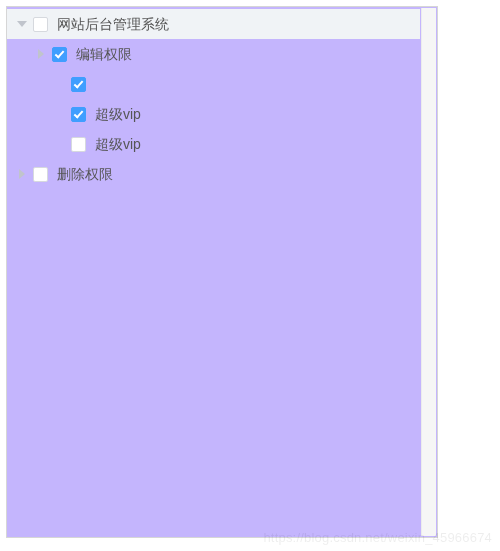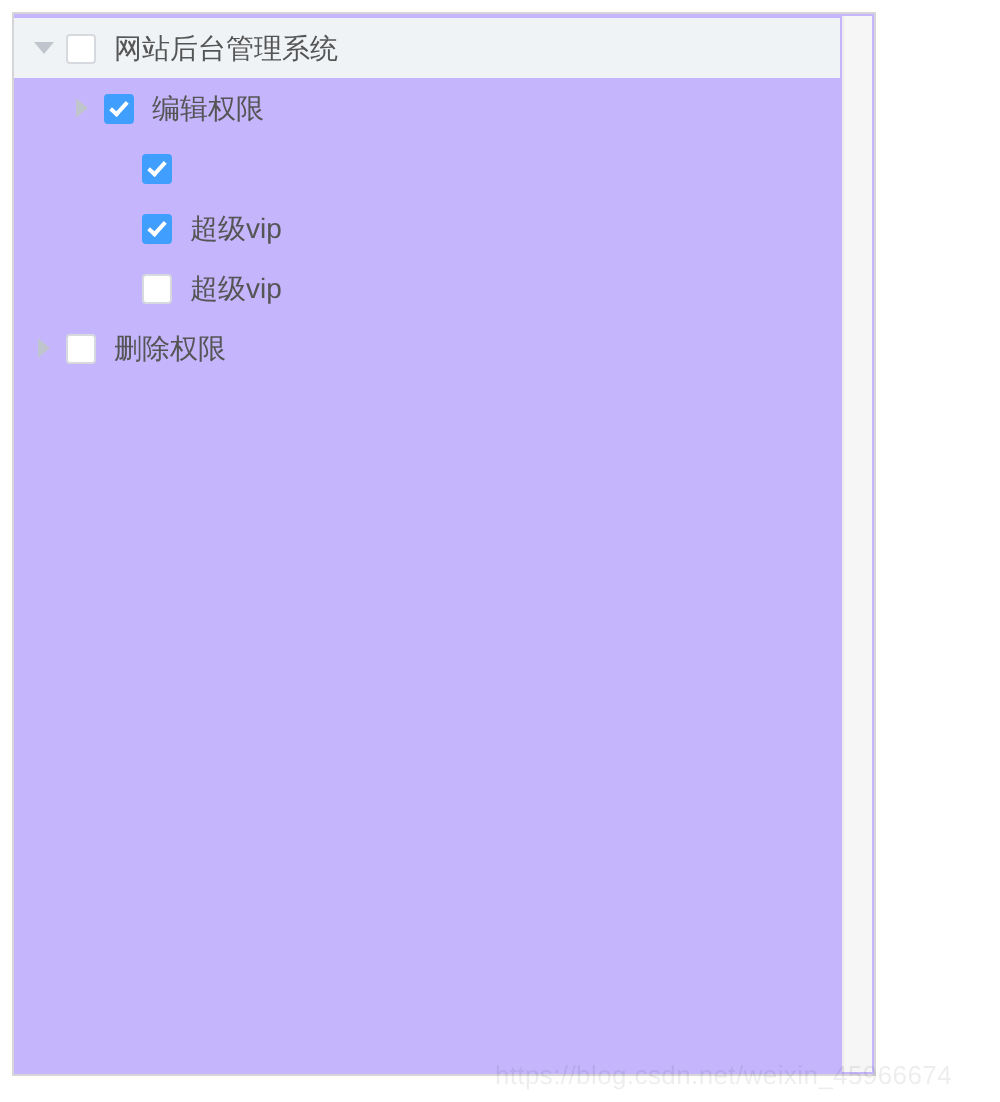--- a/index.html
+++ b/index.html
@@ -99,21 +99,21 @@
     border: solid #fff;
     border-width: 0 2px 2px 0;
     transform: rotate(42deg);
   }
   .label {
     white-space: nowrap;
     color: #555;
   }
   .watermark {
     position: absolute;
-    right: 24px;
+    right: 8px;
     bottom: 6px;
     font-size: 13px;
     color: rgba(0,0,0,0.07);
     letter-spacing: 0.2px;
     pointer-events: none;
     font-family: Arial, sans-serif;
   }
 </style>
 </head>
 <body>

